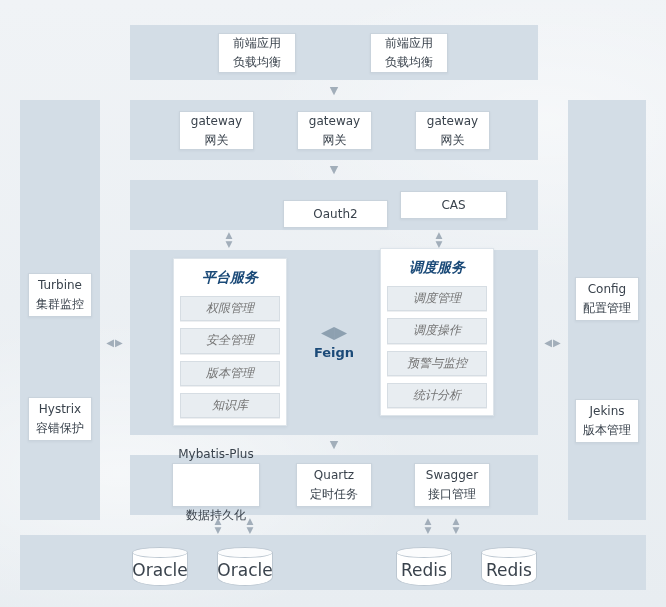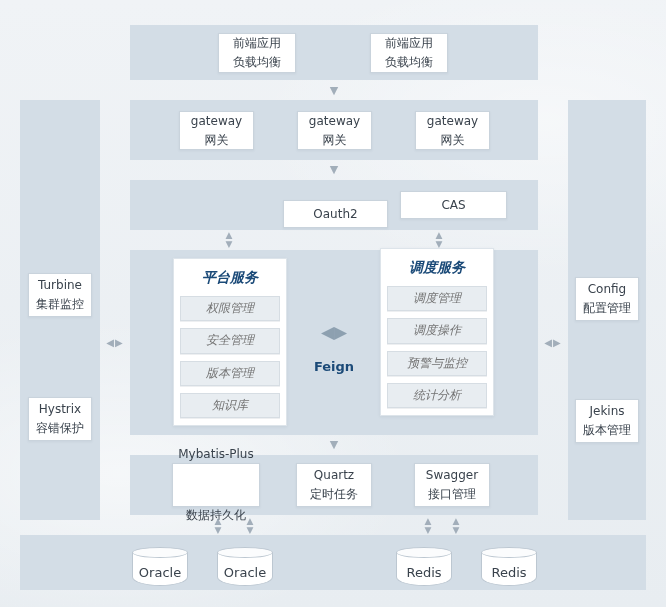--- a/index.html
+++ b/index.html
@@ -39,33 +39,33 @@
   }
   .arrow{position:absolute;color:#a2aeba;text-align:center;}
   .arr-down{font-size:11px;line-height:11px;width:14px;}
   .arr-vd{width:14px;font-size:9px;line-height:8px;display:flex;flex-direction:column;align-items:center;gap:1px;}
   .arr-hd{font-size:10px;line-height:12px;width:24px;letter-spacing:1px;white-space:nowrap;}
   .feign{
     position:absolute;left:303px;top:322px;width:62px;
     display:flex;flex-direction:column;align-items:center;
   }
   .feign-arrows{font-size:17px;line-height:20px;color:#8da0b0;letter-spacing:0px;white-space:nowrap;}
-  .feign-label{font-size:13px;font-weight:bold;color:#1b4a78;margin-top:17px;}
+  .feign-label{font-size:13px;font-weight:bold;color:#1b4a78;margin-top:3px;}
   .db{position:absolute;width:56px;height:39px;}
   .db-top{
     position:absolute;left:0;right:0;top:0;height:11px;background:#fbfcfd;
     border:1px solid #bcc7d1;border-radius:50%;z-index:2;box-sizing:border-box;
   }
   .db-body{
     position:absolute;left:0;right:0;top:5px;bottom:0;background:#ffffff;
     border:1px solid #bcc7d1;border-top:none;
     border-radius:0 0 50% 50% / 0 0 9px 9px;
     display:flex;align-items:flex-end;justify-content:center;box-sizing:border-box;
   }
-  .db-label{font-size:13px;color:#39424c;margin-bottom:5px;}
+  .db-label{font-size:17px;color:#39424c;margin-bottom:5px;}
 </style>
 </head>
 <body>
 
 <div class="stage">
 
   <div class="band" style="left:130px;top:25px;width:408px;height:55px;"></div>
   <div class="band" style="left:130px;top:100px;width:408px;height:60px;"></div>
   <div class="band" style="left:130px;top:180px;width:408px;height:50px;"></div>
   <div class="band" style="left:130px;top:250px;width:408px;height:185px;"></div>

